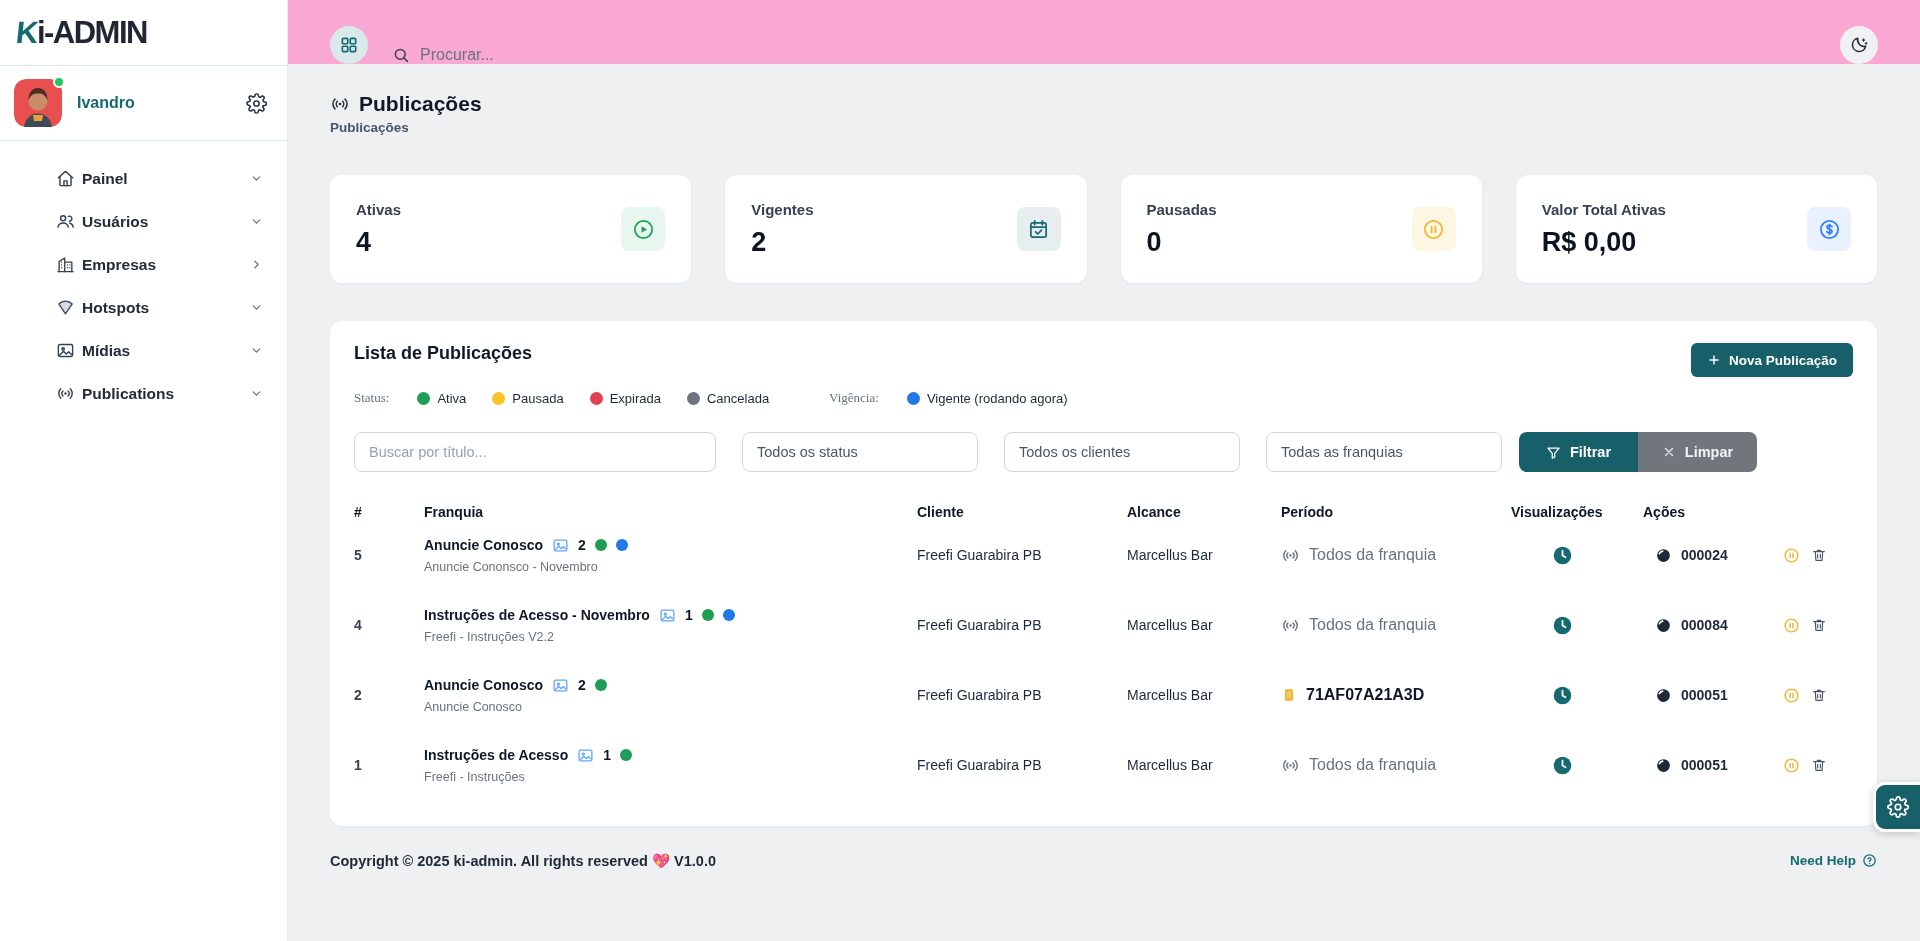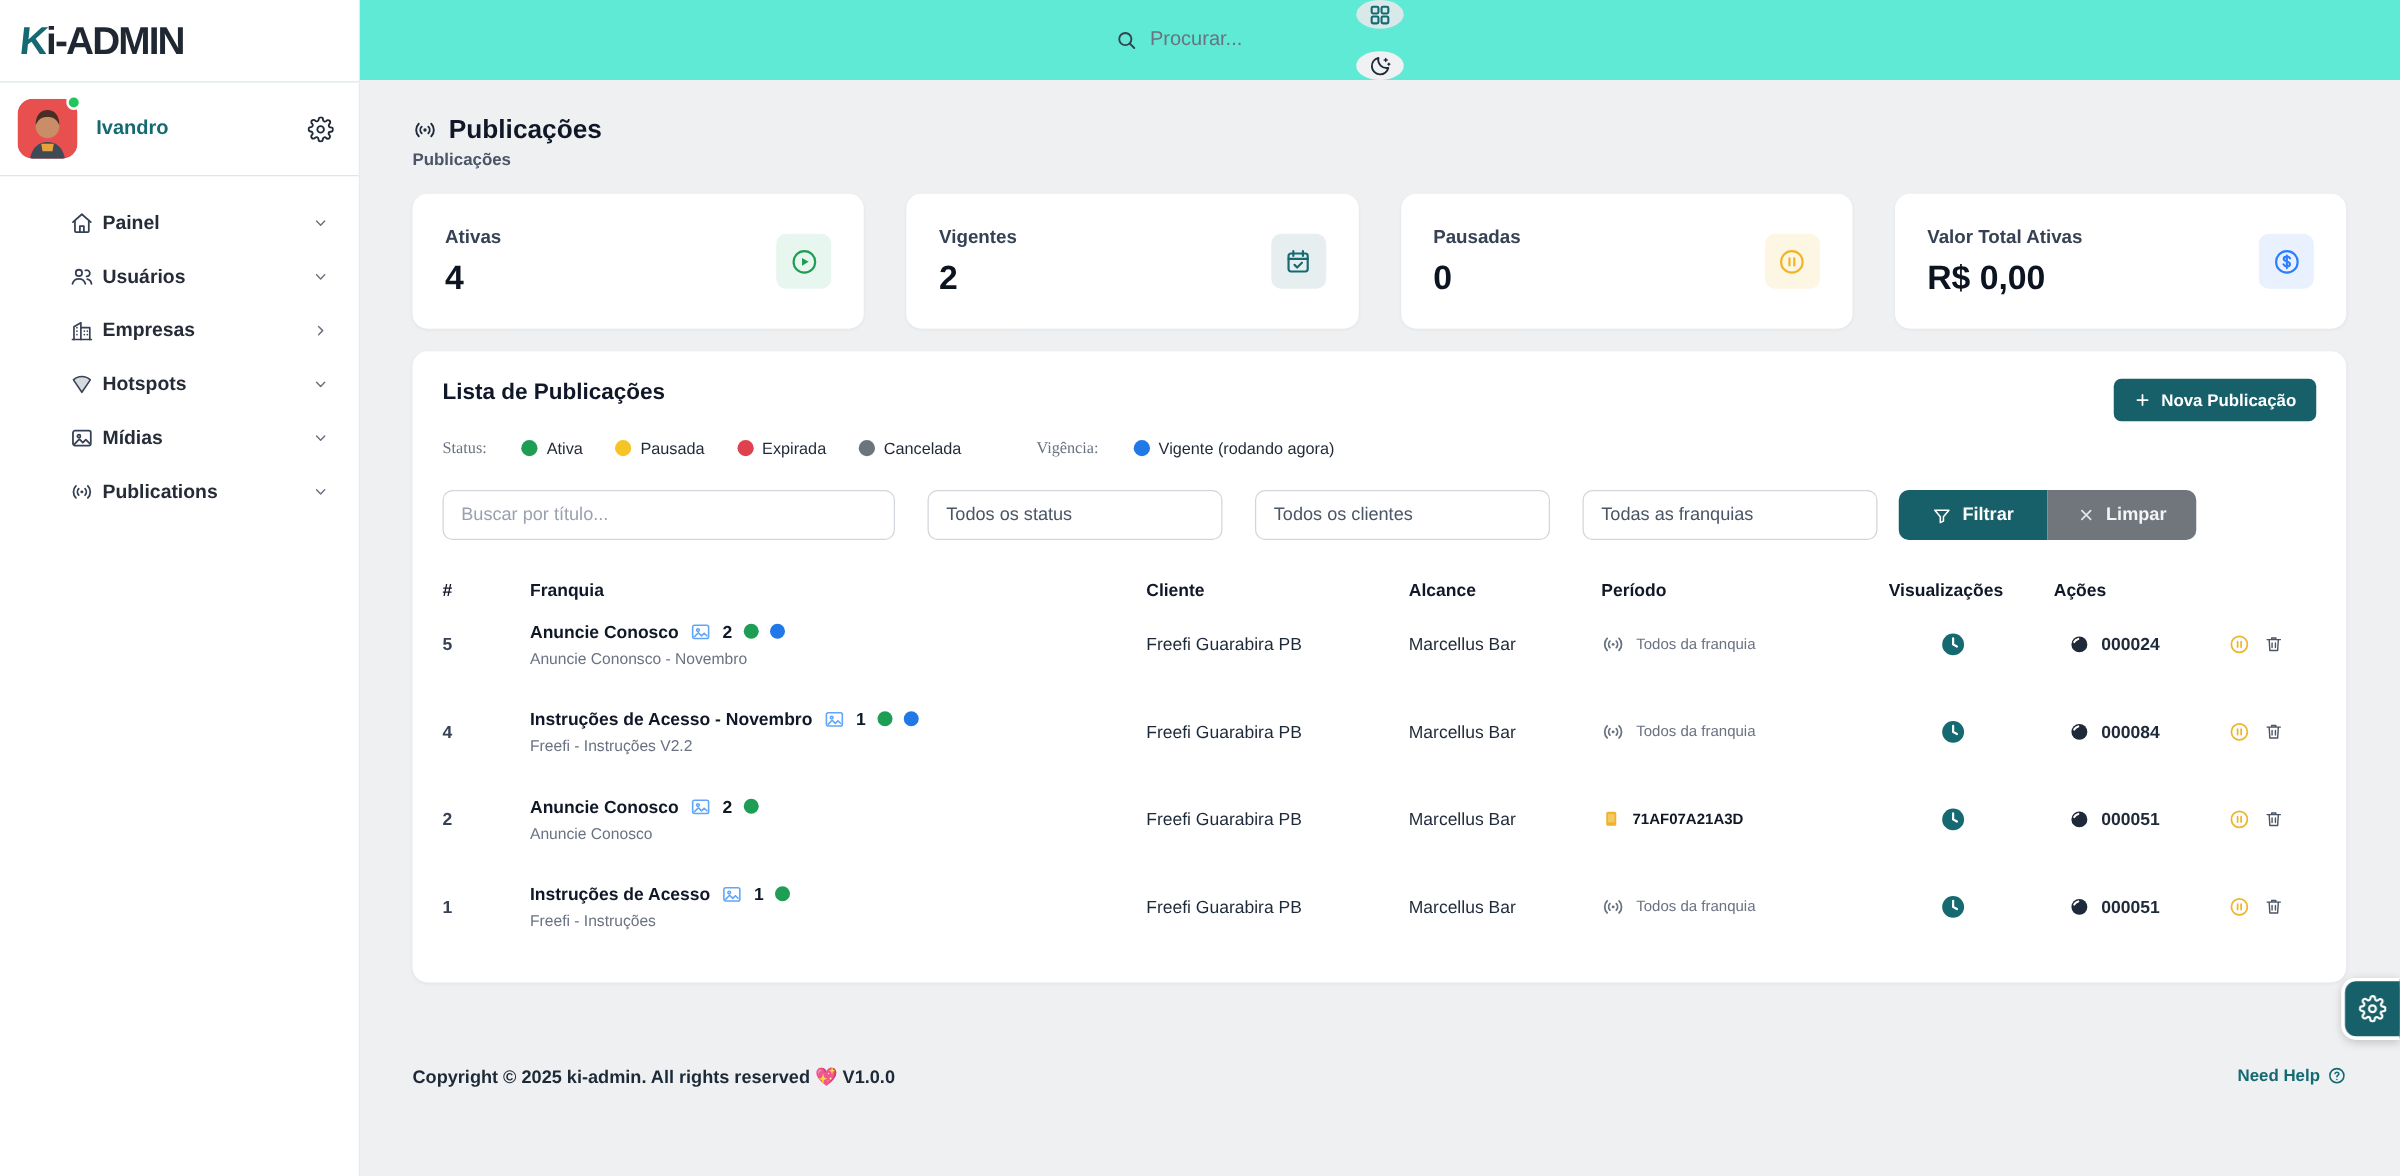--- a/index.html
+++ b/index.html
@@ -18,28 +18,28 @@
   .user-name { margin-left:15px; font-size:16px; font-weight:700; color:#156a72; flex:1; }
   .user-gear { color:#1e2939; display:flex; }
   .menu { padding:16px 24px 0 26px;margin-left:30px; }
   .menu-item { height:43px; display:flex; align-items:center; cursor:pointer; }
   .mi-icon { width:26px; display:flex; color:#364153; }
   .mi-label { font-size:15.5px; font-weight:700; color:#252b37; flex:1; }
   .mi-chev { color:#6a7282; display:flex; }
 
   
   .main { flex:1; display:flex; flex-direction:column; background:#eef0f2; position:relative; }
-  .topbar { height:64px; background:#5eead4; display:flex; align-items:center; padding:0 42px;flex-direction:column; }
+  .topbar { height:64px; background:#f9a8d4; display:flex; align-items:flex-end; padding:0 42px; }
   .grid-btn { width:38px; height:38px; border-radius:50%; background:#d9e8e8; display:flex; align-items:center; justify-content:center; cursor:pointer; }
   .search-wrap { display:flex; align-items:center; margin-left:24px; flex:1; }
   .search-input { border:none; outline:none; font-size:16px; color:#364153; margin-left:10px; width:420px; font-family:"Liberation Sans", sans-serif; background:transparent; }
   .search-input::placeholder { color:#6a7282; }
   .moon-btn { width:38px; height:38px; border-radius:50%; background:#f0f1f2; display:flex; align-items:center; justify-content:center; cursor:pointer; }
 
-  .content { flex:1; padding:28px 43px 0 42px; display:flex; flex-direction:column; }
+  .content { flex:1; padding:28px 43px 0 42px; display:flex; flex-direction:column;gap:20px; }
   .page-head { display:flex; flex-direction:column; gap:4px; margin-bottom:20px; }
   .page-title-row { display:flex; align-items:center; gap:9px; color:#1e2939; }
   .page-title { font-size:21px; font-weight:800; color:#101828; }
   .breadcrumb { font-size:13.5px; font-weight:700; color:#4a5565; }
 
   .stats { display:grid; grid-template-columns:repeat(4,1fr); gap:34px; }
   .stat-card { background:#fff; border-radius:12px; height:108px; padding:22px 26px; display:flex; align-items:center; justify-content:space-between; box-shadow:0 1px 3px rgba(16,24,40,.05); }
   .stat-label { font-size:15px; font-weight:600; color:#364153; }
   .stat-value { font-size:27px; font-weight:800; color:#0b1420; margin-top:9px; }
   .stat-icon { width:44px; height:44px; border-radius:8px; display:flex; align-items:center; justify-content:center; }
@@ -67,21 +67,21 @@
   .thead { margin-top:32px; }
   .th { font-size:14px; font-weight:700; color:#101828; }
   .trow { height:70px; }
   .tnum { font-size:14px; font-weight:600; color:#364153; }
   .title-line { display:flex; align-items:center; gap:9px; }
   .row-title { font-size:14px; font-weight:700; color:#101828; }
   .media-count { font-size:14px; font-weight:700; color:#101828; }
   .row-dot { width:12px; height:12px; border-radius:50%; display:inline-block; }
   .row-sub { font-size:12.5px; color:#6a7282; margin-top:6px; }
   .cell-text { font-size:14px; color:#1e2939; }
-  .alcance { display:flex; align-items:center; gap:9px; font-size:12px; color:#6a7282; }
+  .alcance { display:flex; align-items:center; gap:9px; font-size:16px; color:#6a7282; }
   .alcance.bold { color:#101828; font-weight:700; }
   .periodo { padding-left:41px; display:flex; }
   .views { display:flex; align-items:center; gap:9px; padding-left:12px; font-size:14px; font-weight:600; color:#1e2939; }
   .actions { display:flex; align-items:center; gap:11px; }
   .action-btn { display:flex; cursor:pointer; background:none; border:none; padding:0; }
 
   .footer { margin-top:auto; height:88px; display:flex; align-items:flex-start; justify-content:space-between; }
   .copyright { font-size:14.5px; font-weight:700; color:#1d2936; }
   .need-help { display:flex; align-items:center; gap:6px; font-size:13.5px; font-weight:700; color:#156a72; cursor:pointer; }
 

